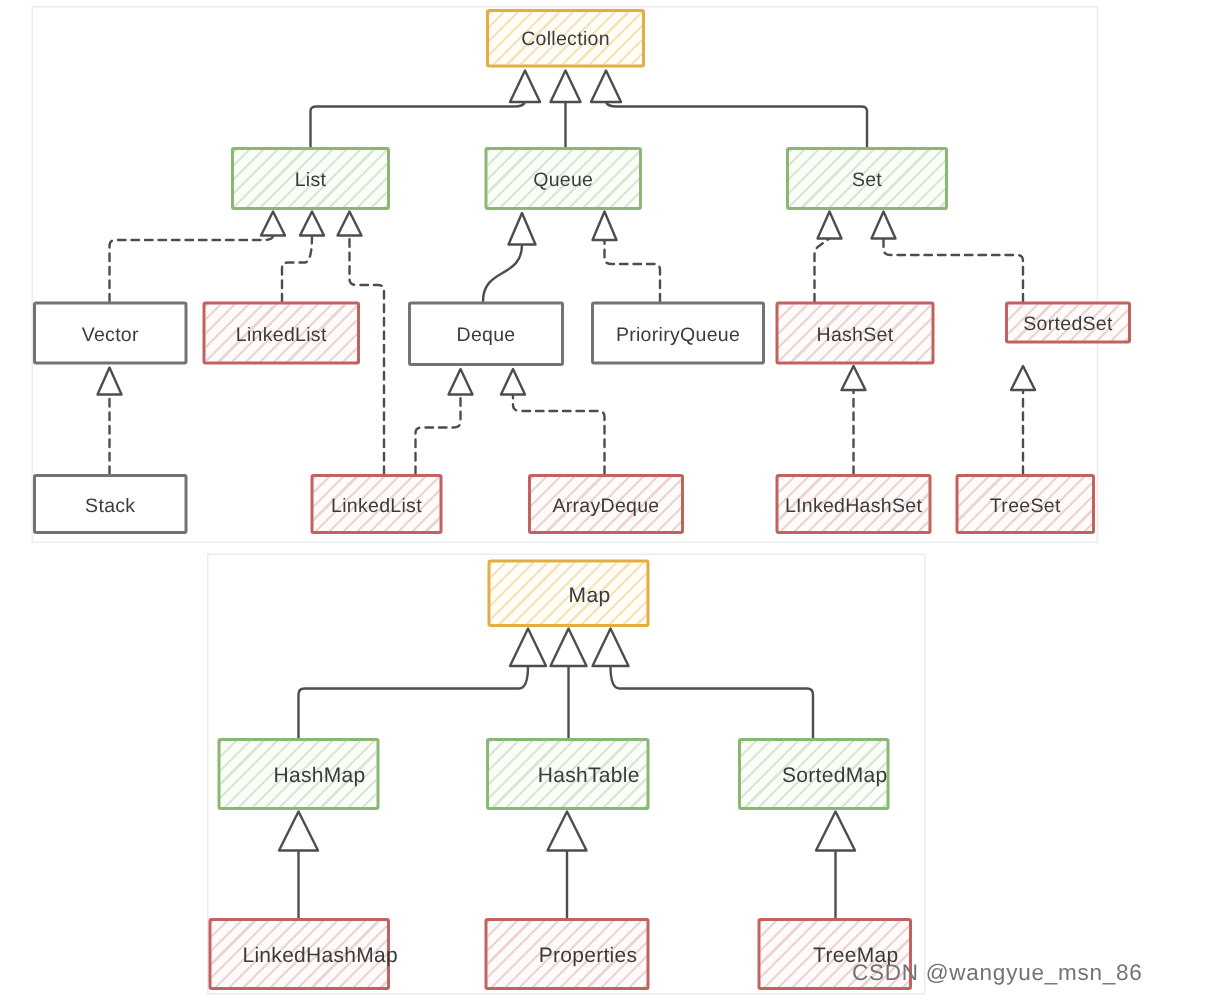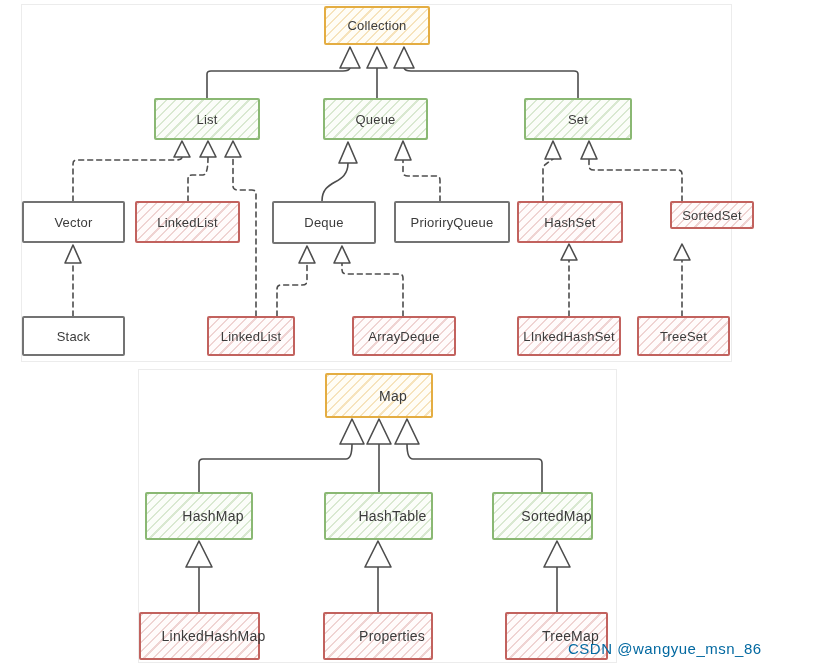--- a/index.html
+++ b/index.html
@@ -24,21 +24,21 @@
   .node.green{
     border:2px solid #8ab873;
     background:repeating-linear-gradient(135deg, rgba(138,184,115,.30) 0 1.5px, rgba(0,0,0,0) 1.5px 6.5px), #fbfdf9;
   }
   .node.red{
     border:2px solid #c2625e;
     background:repeating-linear-gradient(135deg, rgba(194,98,94,.26) 0 1.5px, rgba(0,0,0,0) 1.5px 6.5px), #fffbfb;
   }
   .node.plain{border:2px solid #737373;background:#ffffff;}
   .watermark{
-    position:absolute;z-index:3;left:568px;top:640px;font-size:15px;color:#0369a1;letter-spacing:.5px;
+    position:absolute;z-index:3;left:568px;top:640px;font-size:15px;color:#737373;letter-spacing:.5px;
   }
 </style>
 </head>
 <body>
 
 <div class="stage">
 
   <div class="canvas-border" style="left:21px;top:4px;width:709px;height:356px"></div>
   <div class="canvas-border" style="left:138px;top:369px;width:477px;height:292px"></div>
 

